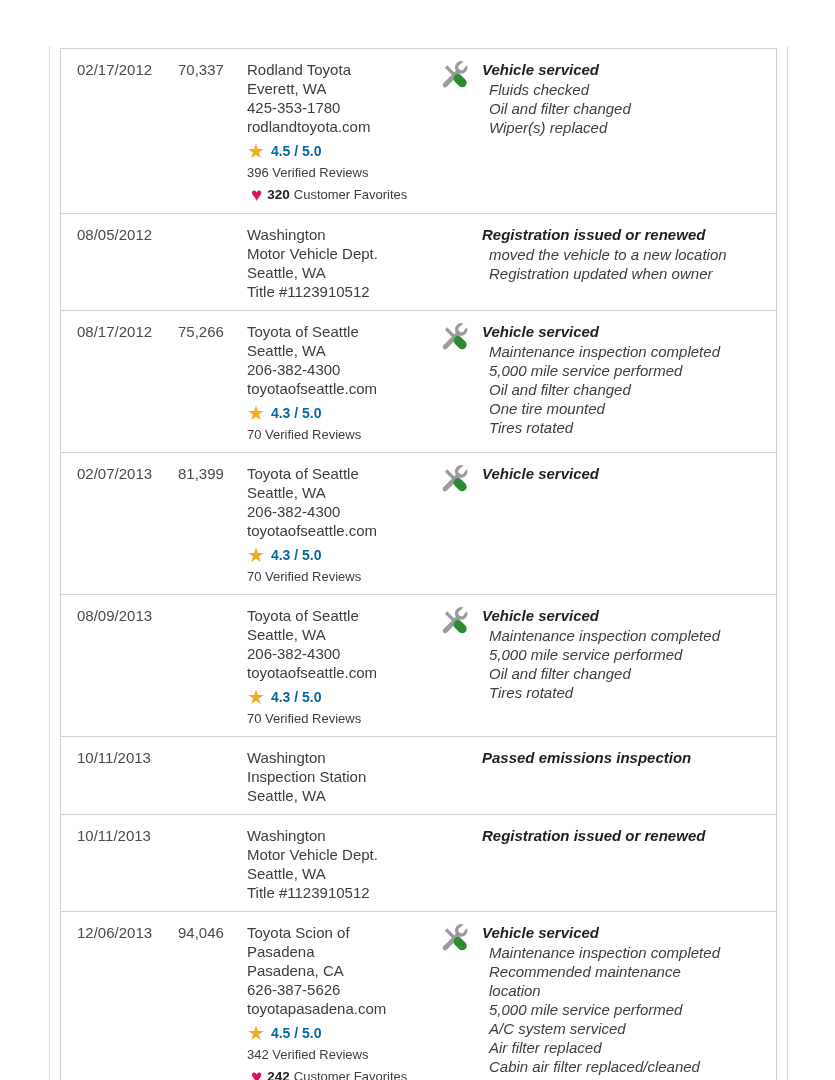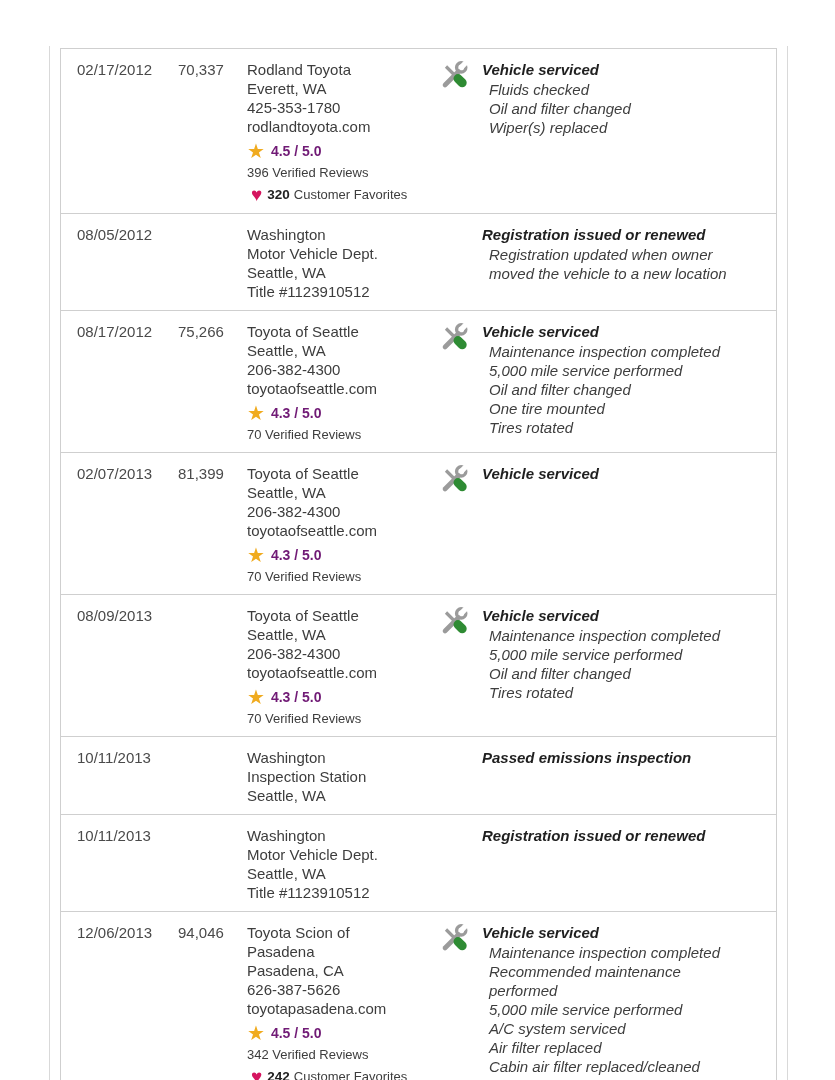--- a/index.html
+++ b/index.html
@@ -84,21 +84,21 @@
   }
   .star-icon {
     color: #f0ab1f;
     font-size: 20px;
     line-height: 20px;
     margin-right: 6px;
   }
   .rating-value {
     font-size: 14px;
     font-weight: bold;
-    color: #701a75;
+    color: #0369a1;
   }
   .reviews-line {
     font-size: 13px;
     line-height: 17px;
     margin-top: 2px;
     color: #3d3d3d;
   }
   .favorites-line {
     display: flex;
     align-items: center;
@@ -195,22 +195,22 @@
             <div class="dealer-line">Title #1123910512</div>
           </div>
 
     </div>
     <div class="col-icon">
       
     </div>
     <div class="col-details">
       <div class="record-title">Registration issued or renewed</div>
       <div class="detail-lines">
+            <div class="detail-line">moved the vehicle to a new location</div>
             <div class="detail-line">Registration updated when owner</div>
-            <div class="detail-line">moved the vehicle to a new location</div>
           </div>
     </div>
   </div>
 
   <div class="record-row">
     <div class="col-date">
       <span>08/17/2012</span>
     </div>
     <div class="col-mileage">
       <span>75,266</span>
@@ -409,21 +409,21 @@
         <circle cx="23.2" cy="7.4" r="4.6" fill="none" stroke="#9b9b9b" stroke-width="3.4"></circle>
         <line x1="23.2" y1="7.4" x2="30" y2="0.5" stroke="#ffffff" stroke-width="5.2"></line>
         <line x1="20" y1="18.6" x2="24.2" y2="22.8" stroke="#2e8b33" stroke-width="9" stroke-linecap="round"></line>
       </svg>
     </div>
     <div class="col-details">
       <div class="record-title">Vehicle serviced</div>
       <div class="detail-lines">
             <div class="detail-line">Maintenance inspection completed</div>
             <div class="detail-line">Recommended maintenance</div>
-            <div class="detail-line">performed</div>
+            <div class="detail-line">location</div>
             <div class="detail-line">5,000 mile service performed</div>
             <div class="detail-line">A/C system serviced</div>
             <div class="detail-line">Air filter replaced</div>
             <div class="detail-line">Cabin air filter replaced/cleaned</div>
             <div class="detail-line">Cooling system checked</div>
           </div>
     </div>
   </div>
 </div>
 </div>

